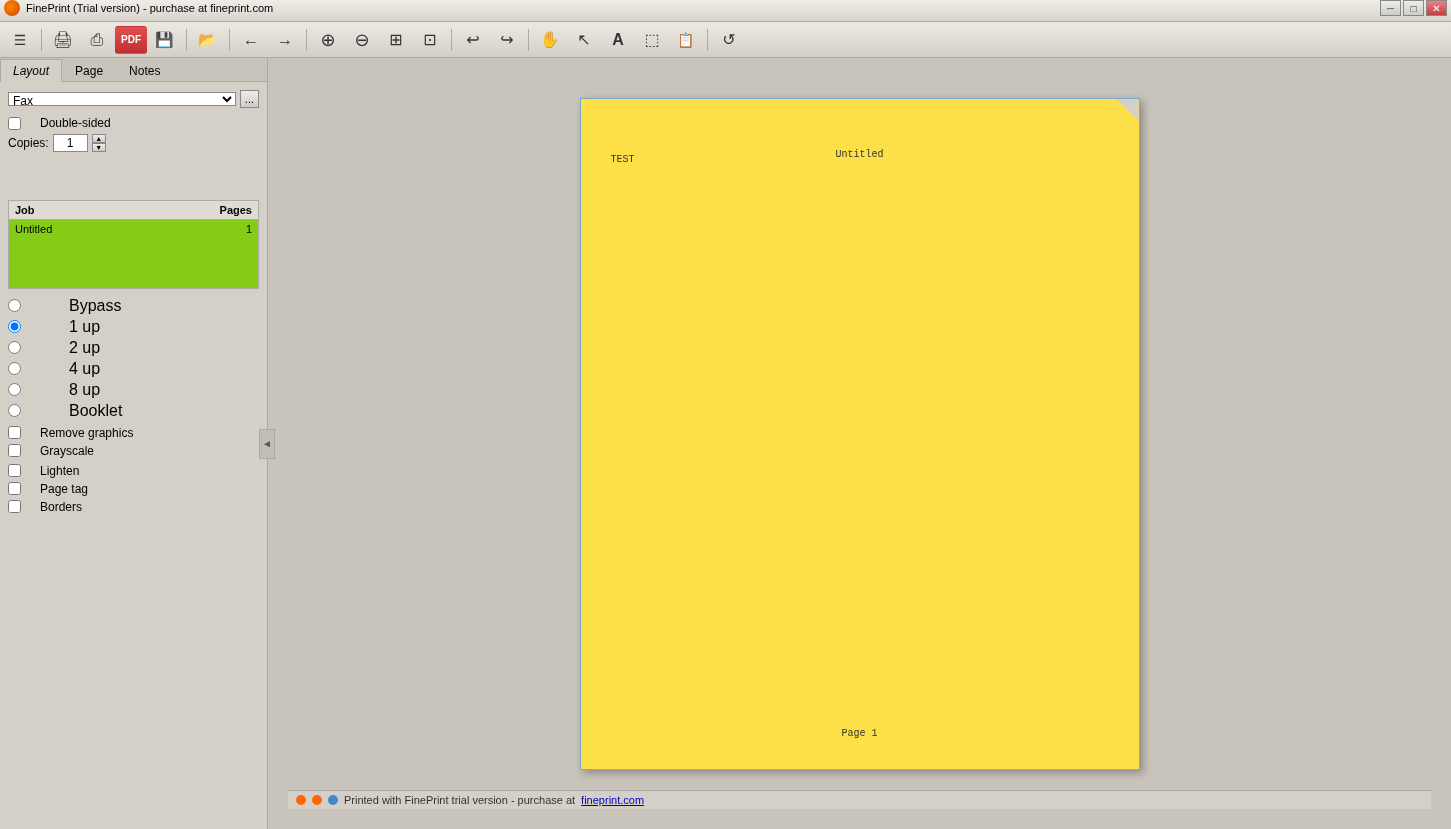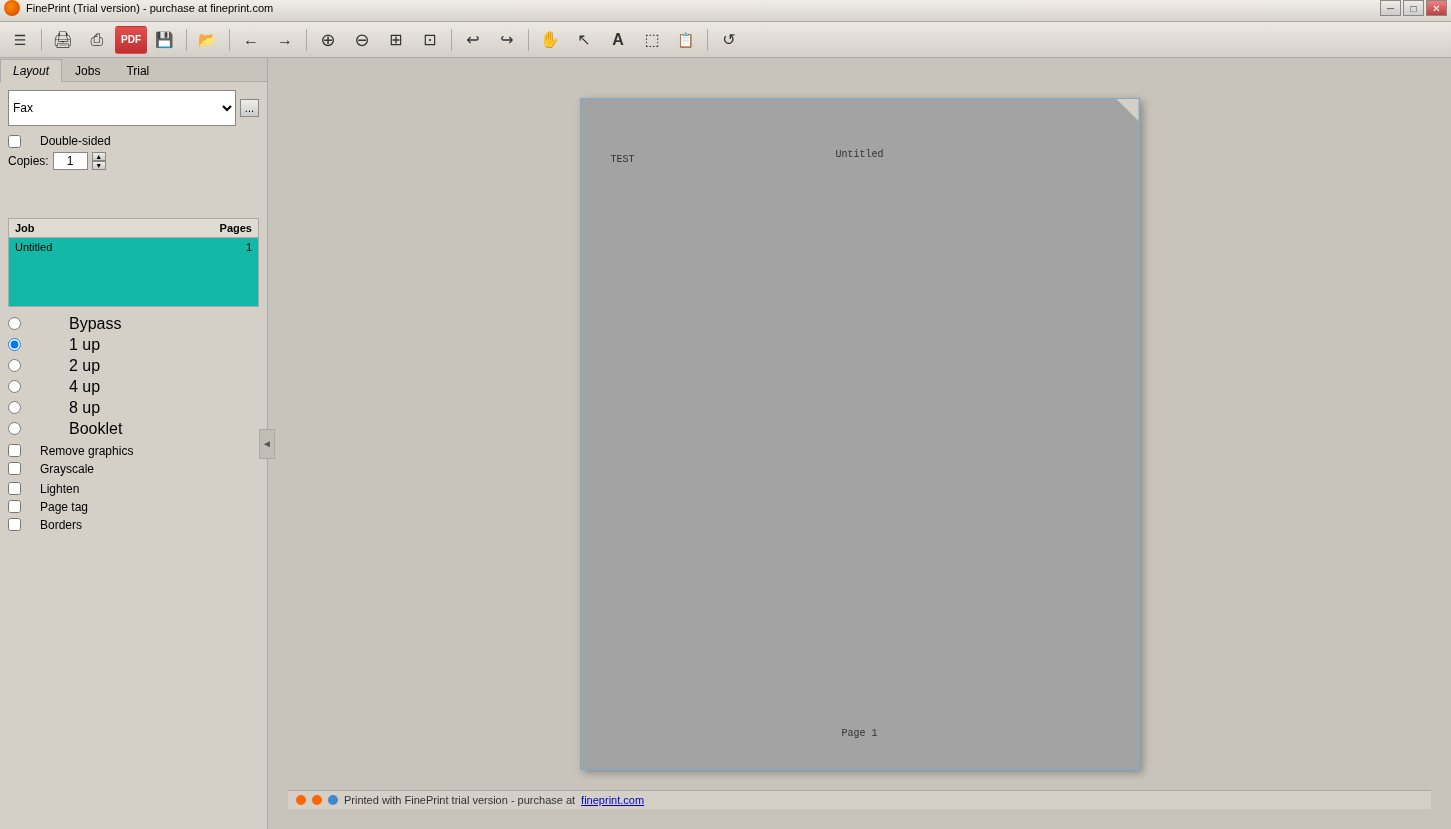--- a/index.html
+++ b/index.html
@@ -117,21 +117,21 @@
 
     
     #preset-row {
       display: flex;
       align-items: center;
       gap: 4px;
       margin-bottom: 8px;
     }
     #preset-select {
       flex: 1;
-      height: 36px;
+      height: 14px;
       font-size: 12px;
       background: white;
       border: 1px solid #888;
     }
     #preset-more {
       font-size: 11px;
       padding: 2px 4px;
       cursor: pointer;
       border: 1px solid #888;
       background: linear-gradient(to bottom, #f0ede8, #ccc);
@@ -171,21 +171,21 @@
       cursor: pointer;
       display: flex; align-items: center; justify-content: center;
       font-size: 7px;
       line-height: 1;
     }
 
     
     #jobs-table {
       width: 100%;
       border-collapse: collapse;
-      background: #14b8a6;
+      background: #84cc16;
       border: 1px solid #aaa;
       margin-bottom: 8px;
       margin-top: 48px;
     }
     #jobs-table th {
       background: #e0dcd4;
       padding: 3px 6px;
       text-align: left;
       font-size: 11px;
       border-bottom: 1px solid #aaa;
@@ -243,21 +243,21 @@
     
     #page-preview-container {
       position: relative;
       flex: 1;
       display: flex;
       align-items: center;
       justify-content: center;
       width: 100%;
     }
     #page-preview {
-      background: #a3a3a3;
+      background: #fde047;
       width: 560px;
       height: 672px;
       position: relative;
       border: 1.5px solid #7aabcc;
       box-shadow: 3px 3px 8px rgba(0,0,0,0.3);
     }
     #page-corner {
       position: absolute;
       top: 0; right: 0;
       width: 22px; height: 22px;
@@ -354,22 +354,22 @@
   <div class="toolbar-separator"></div>
   <button class="toolbar-btn" title="Rotate" style="font-size:16px;">↺</button>
 </div>
 
 <div id="main">
 
   <div id="left-panel">
 
     <div id="tabs">
       <div class="tab active">Layout</div>
-      <div class="tab">Jobs</div>
-      <div class="tab">Trial</div>
+      <div class="tab">Page</div>
+      <div class="tab">Notes</div>
     </div>
 
     <div id="panel-content">
 
       <div id="preset-row">
         <select id="preset-select">
           <option>Fax</option>
           <option>Normal</option>
           <option>2 Up</option>
           <option>4 Up</option>

